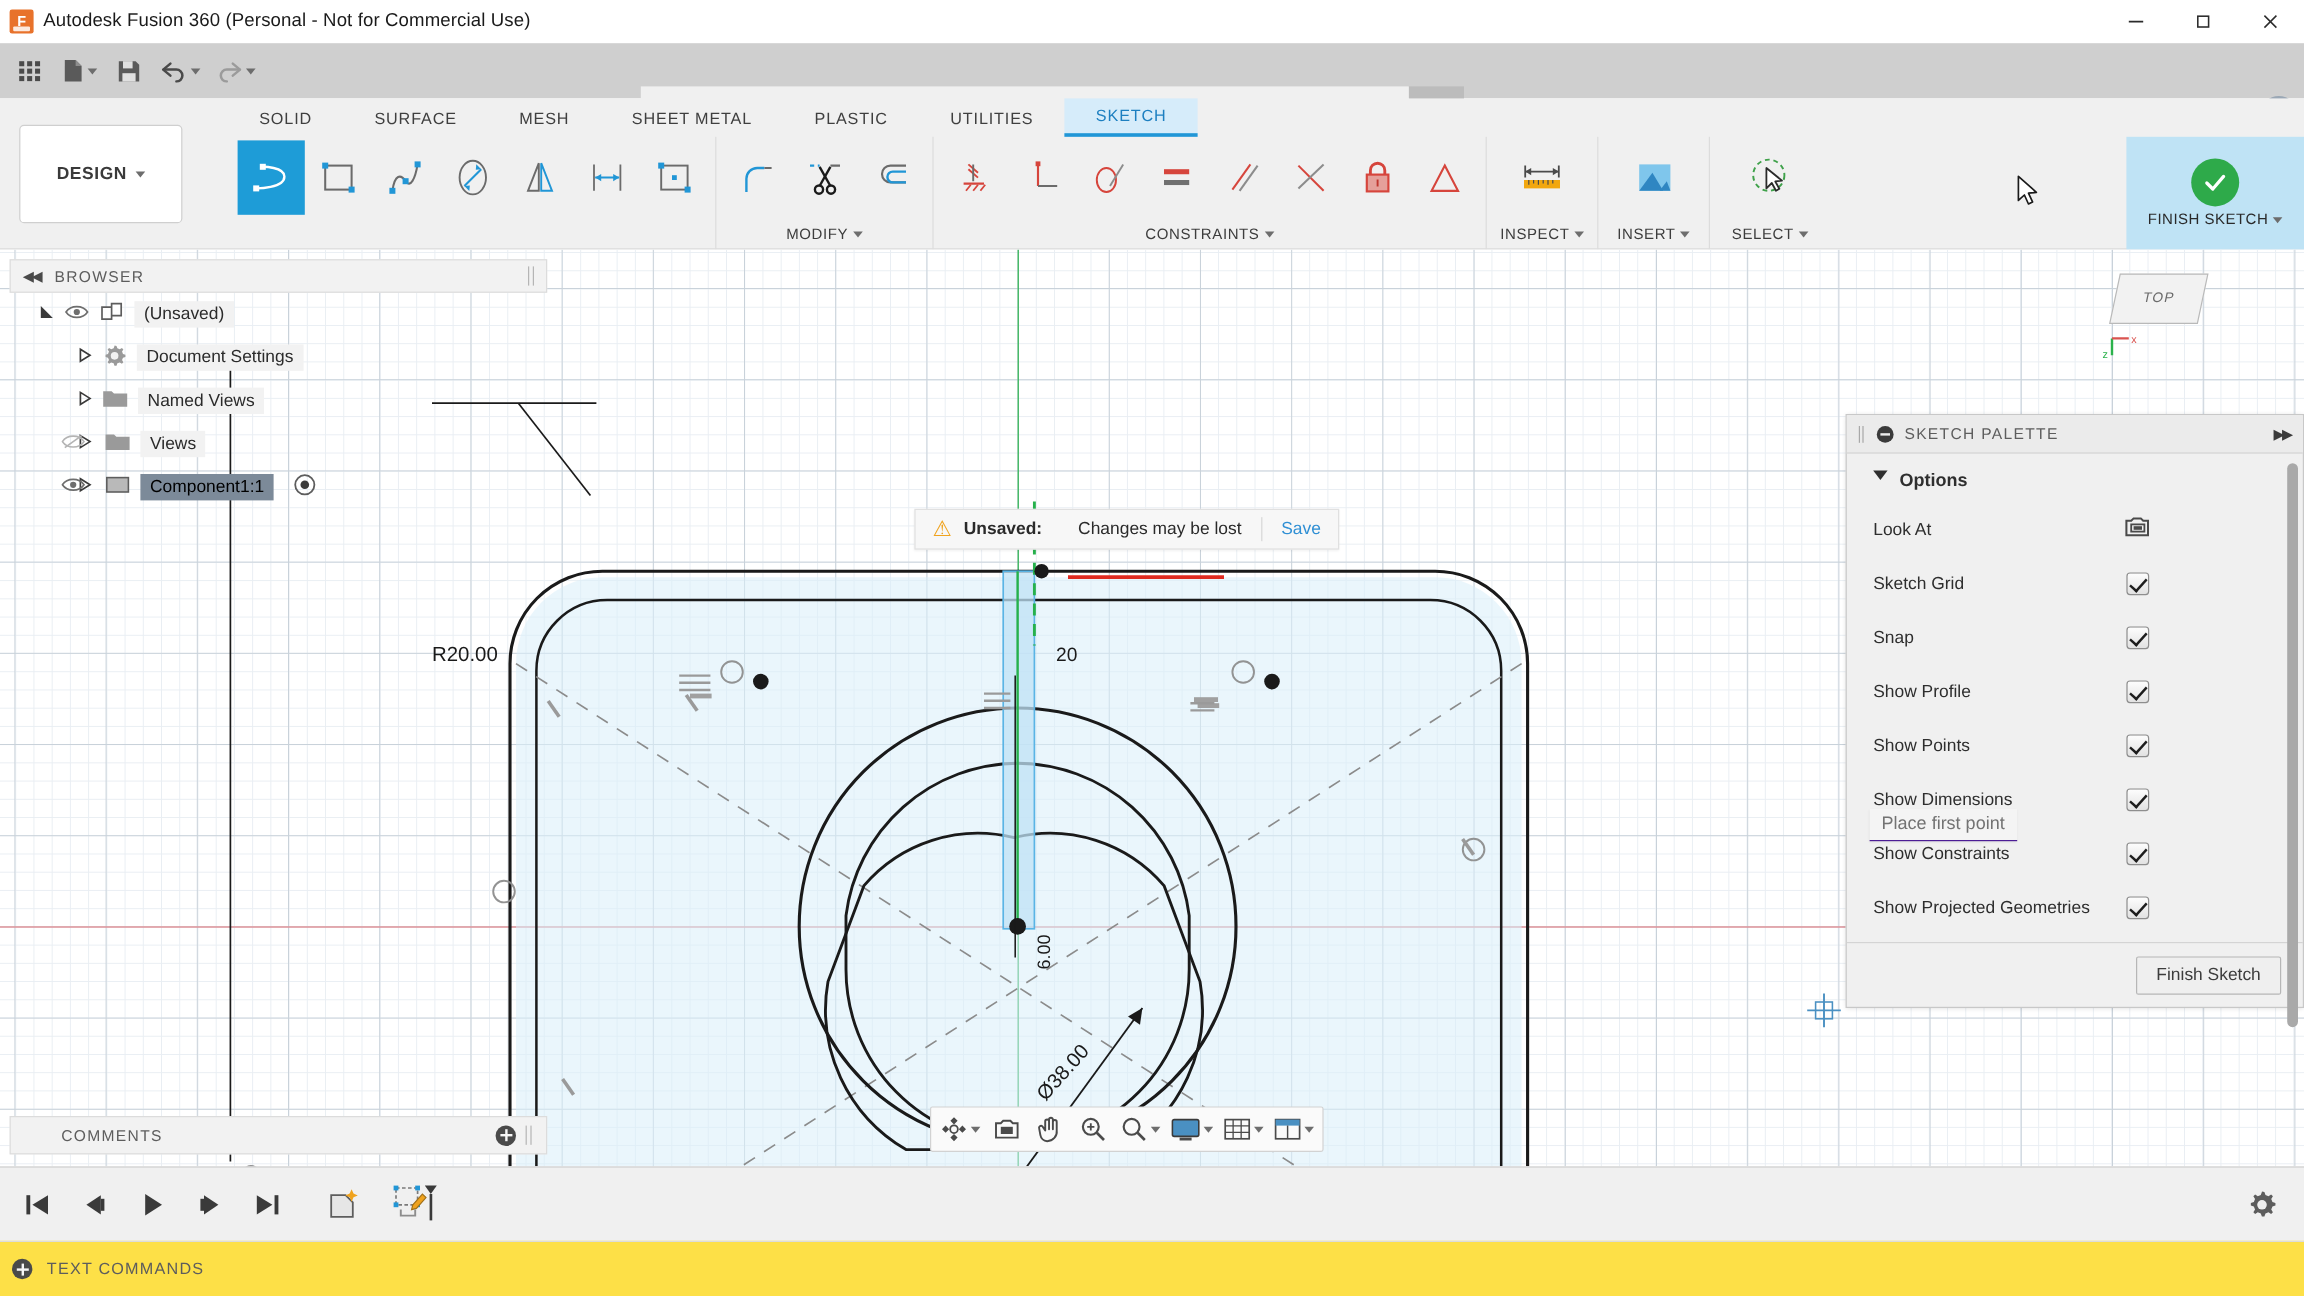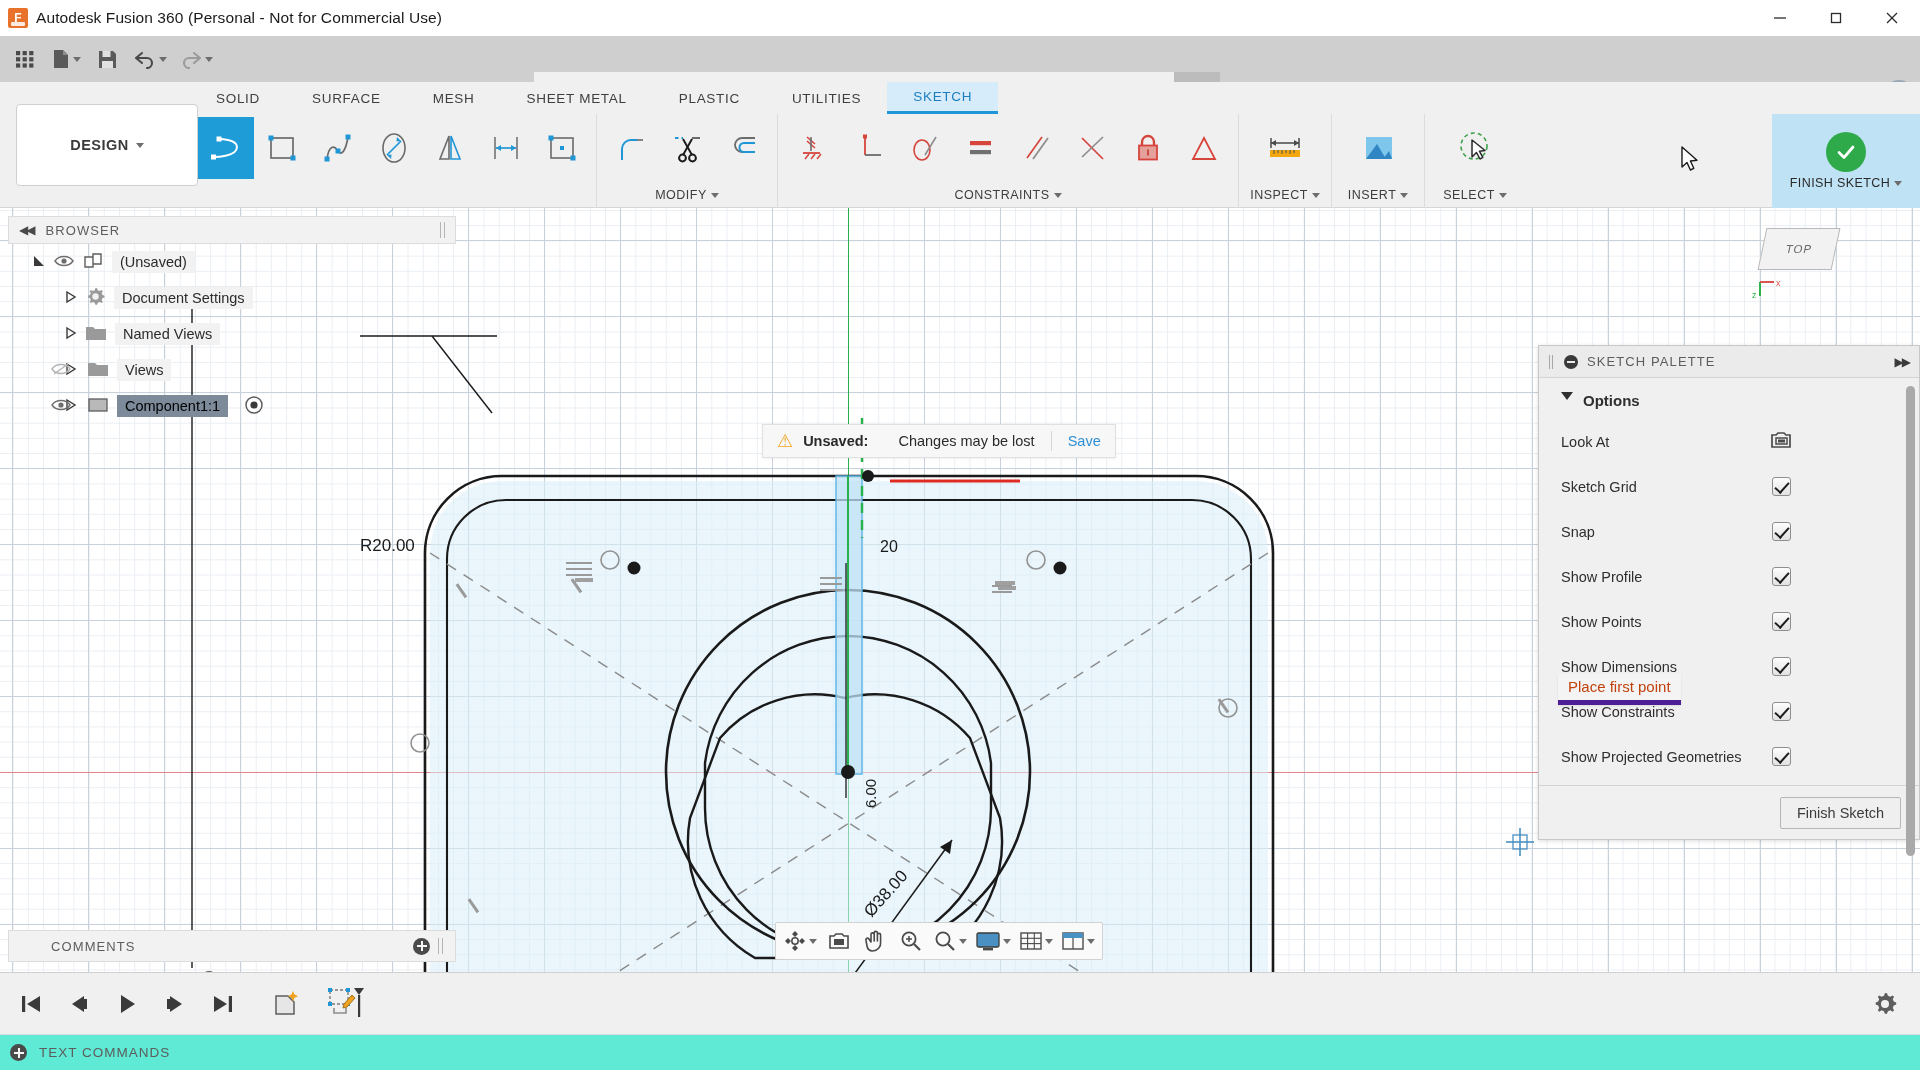--- a/index.html
+++ b/index.html
@@ -67,21 +67,21 @@
     background: #f0f0f0; border-bottom: 1px solid #d6d6d6;
   }
   .ribbon-tabs { position: absolute; left: 190px; top: 0; height: 32px; display: flex; }
   .ribbon-tab {
     padding: 0 26px; height: 32px; display: flex; align-items: center;
     font-size: 13.5px; letter-spacing: .7px; color: #3f3f3f;
   }
   .ribbon-tab.active { background: #d6ecfa; color: #1d7fc0; border-bottom: 3px solid #2196d6; }
 
   .design-box {
-    position: absolute; left: 16px; top: 22px; width: 182px; height: 82px;
+    position: absolute; left: 16px; top: 22px; width: 136px; height: 82px;
     background: #fff; border: 1px solid #cfcfcf; border-radius: 4px;
     display: flex; align-items: center; justify-content: center; gap: 7px;
   }
   .design-box .t { font-size: 14.5px; font-weight: bold; color: #3a3a3a; letter-spacing: .5px; }
 
   .panels { position: absolute; left: 192px; top: 32px; height: 94px; display: flex; align-items: stretch; }
   .panel { display: flex; flex-direction: column; border-right: 1px solid #dcdcdc; position: relative; }
   .panel:last-child { border-right: none; }
   .panel-row { display: flex; align-items: center; height: 68px; padding: 0 6px; }
   .panel-label {
@@ -189,22 +189,22 @@
     border: solid #1d1d1d; border-width: 0 2.4px 2.4px 0; transform: rotate(42deg);
   }
   .pal-scroll { position: absolute; right: 4px; top: 8px; width: 9px; height: 470px; background: #a9a9a9; border-radius: 5px; }
   .pal-foot { border-top: 1px solid #d4d4d4; height: 54px; display: flex; align-items: center; justify-content: flex-end; padding-right: 18px; }
   .pal-foot .btn {
     border: 1px solid #b6b6b6; background: #efefef; padding: 7px 16px;
     font-size: 14.5px; color: #3c3c3c; border-radius: 2px;
   }
   .tooltip {
     position: absolute; left: 1558px; top: 674px;
-    background: #f4f4f4; border-bottom: 5px solid #4c1d95;
-    padding: 4px 10px 5px 10px; font-size: 15px; color: #c2410c;
+    background: #f4f4f4; border-bottom: 1px solid #4c1d95;
+    padding: 4px 10px 5px 10px; font-size: 15px; color: #737373;
     box-shadow: 0 1px 2px rgba(0,0,0,.10);
   }
 
   
   .unsaved {
     position: absolute; left: 762px; top: 216px; height: 34px;
     background: #f7f7f7; border: 1px solid #e0e0e0;
     display: flex; align-items: center; gap: 0px; padding: 0 14px;
     box-shadow: 0 1px 2px rgba(0,0,0,.06);
   }
@@ -223,22 +223,22 @@
   .timeline {
     position: absolute; left: 0; top: 972px; width: 1920px; height: 62px;
     background: #f0f0f0; border-top: 1px solid #d0d0d0;
     display: flex; align-items: center; padding-left: 10px; gap: 6px;
   }
   .tl-btn { width: 42px; height: 44px; display: flex; align-items: center; justify-content: center; }
   .tl-settings { margin-left: auto; margin-right: 14px; }
 
   
   .statusbar {
-    position: absolute; left: 0; top: 1034px; width: 1920px; height: 36px;
-    background: #5eead4; border-top: 1px solid #dcdcdc;
+    position: absolute; left: 0; top: 1034px; width: 1920px; height: 46px;
+    background: #fde047; border-top: 1px solid #dcdcdc;
     display: flex; align-items: center; gap: 12px; padding-left: 10px;
     font-size: 13.5px; color: #5d5d5d; letter-spacing: 1px;
   }
   .plus-ico { width: 17px; height: 17px; border-radius: 50%; background: #4a4a4a; position: relative; }
   .plus-ico::before { content:""; position:absolute; left:7.5px; top:3.5px; width:2px; height:10px; background:#f7f7f7;}
   .plus-ico::after { content:""; position:absolute; left:3.5px; top:7.5px; width:10px; height:2px; background:#f7f7f7;}
 
   .cursor-arrow { position: absolute; left: 1680px; top: 145px; }
 </style>
 </head>

